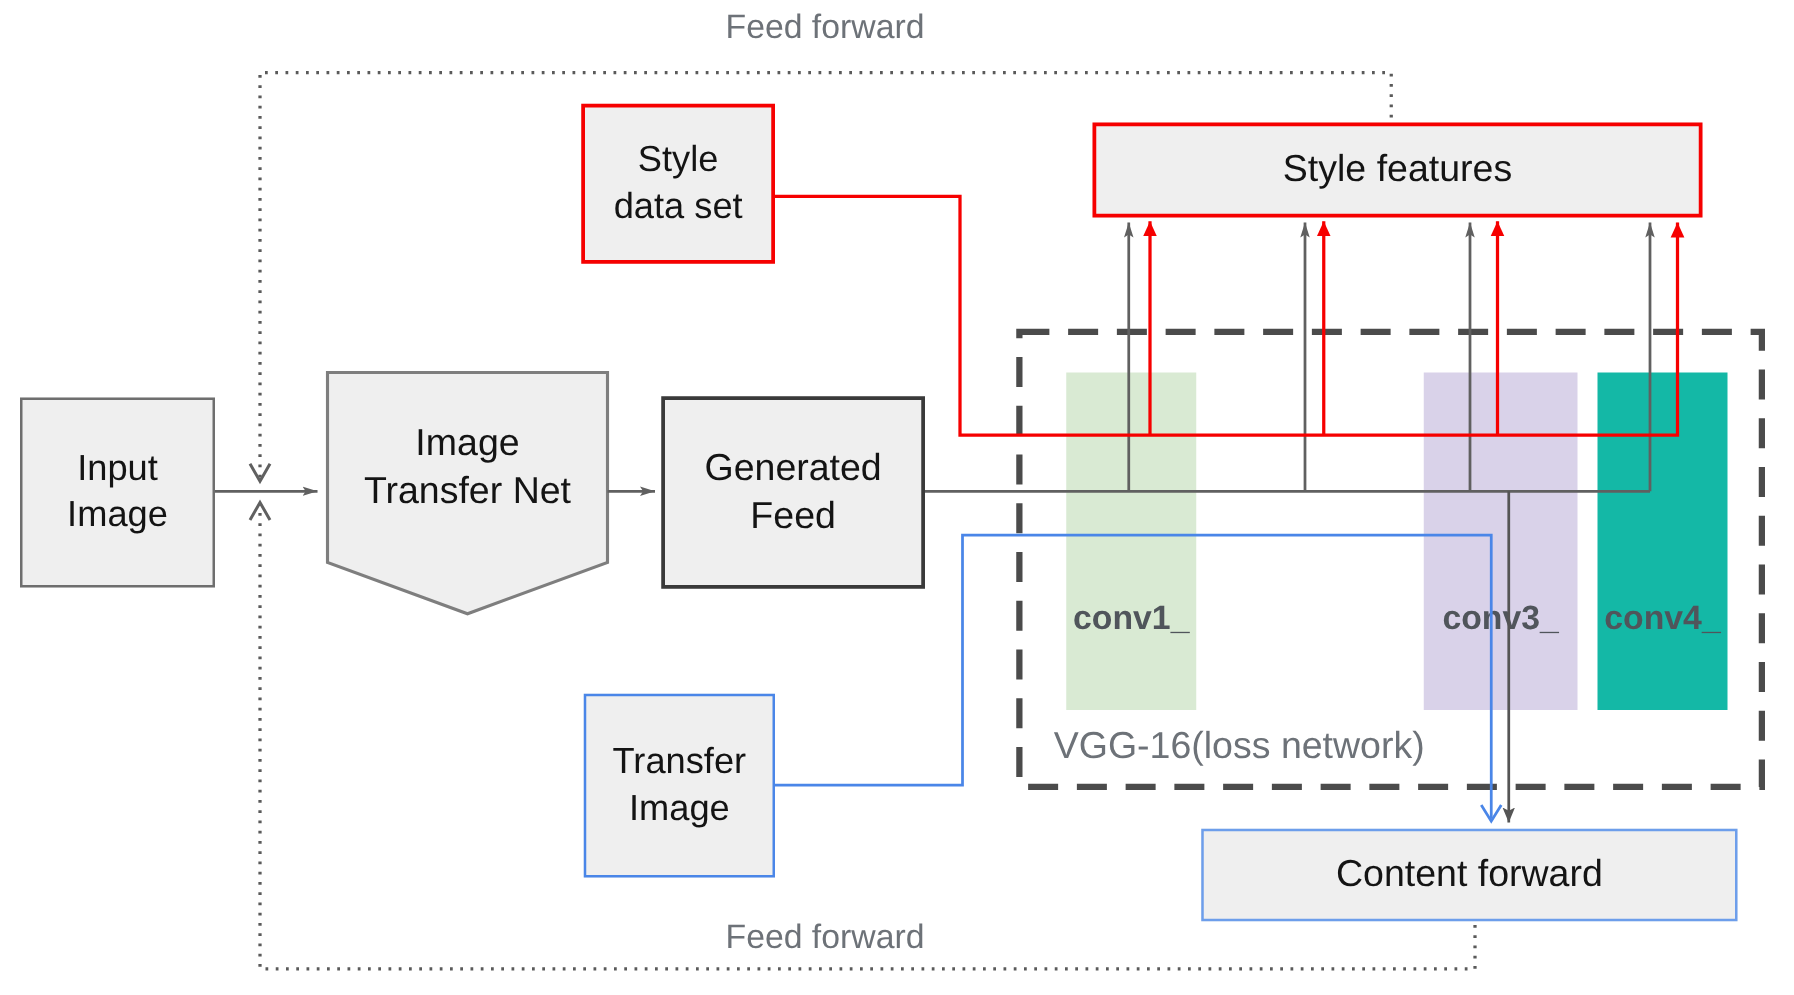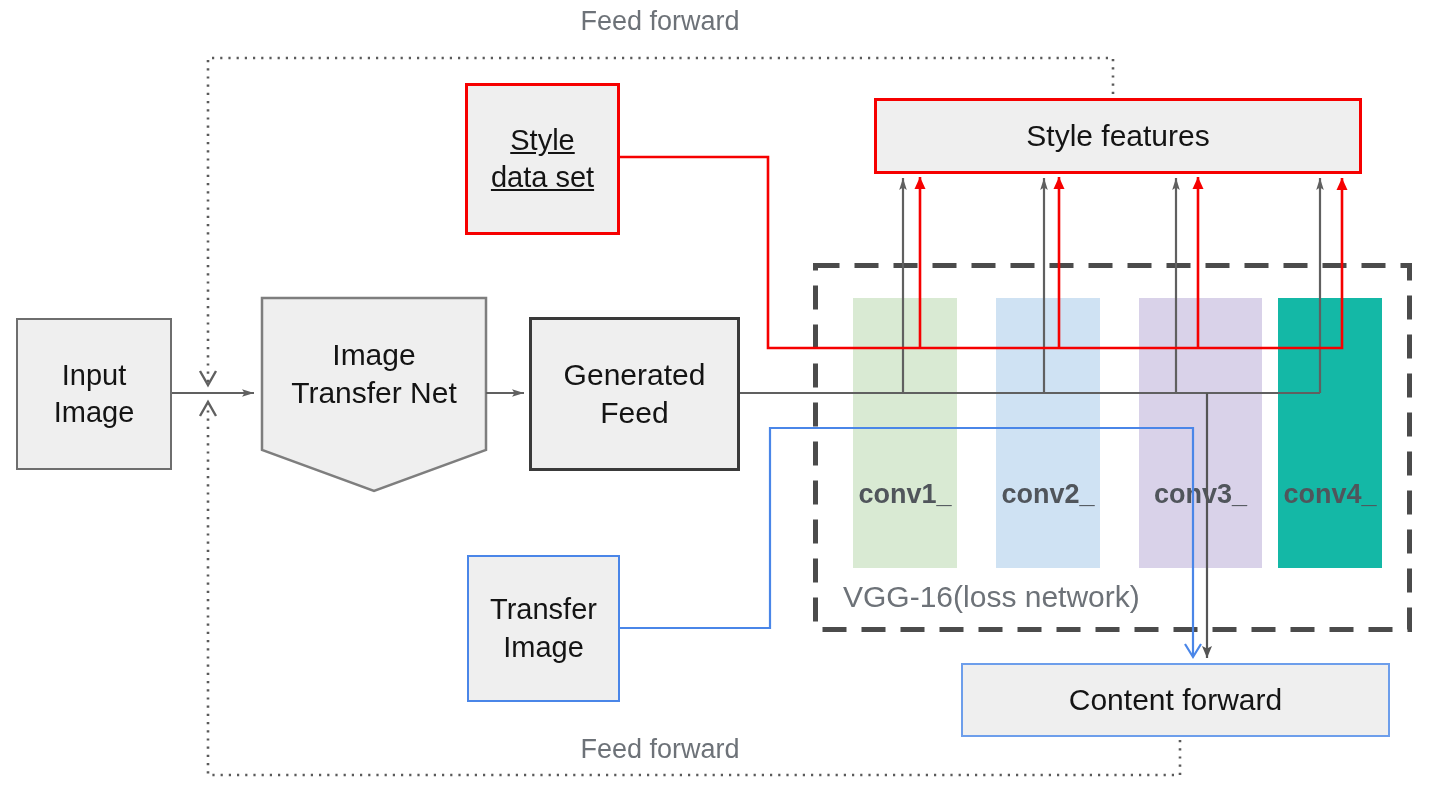--- a/index.html
+++ b/index.html
@@ -28,21 +28,21 @@
     font-size:27px;font-weight:bold;color:var(--conv-text);z-index:1;margin-top:41px;
   }
   svg.connectors{position:absolute;left:0;top:0;z-index:2;}
   .node{
     position:absolute;z-index:3;display:flex;align-items:center;justify-content:center;
     text-align:center;background:var(--box-fill);box-sizing:border-box;
     font-size:29px;color:var(--label-text);line-height:1.28;white-space:pre-line;
   }
   .node-input{left:16px;top:318px;width:156px;height:152px;border:2px solid var(--box-border-gray);}
   .node-generated{left:529px;top:317px;width:211px;height:154px;border:3px solid var(--generated-border);font-size:30px;}
-  .node-styledata{left:465px;top:83px;width:155px;height:152px;border:3px solid var(--red);text-decoration:underline;}
+  .node-styledata{left:465px;top:83px;width:155px;height:128px;border:3px solid var(--red);}
   .node-contentimg{left:467px;top:555px;width:153px;height:147px;border:2px solid var(--blue);}
   .node-stylefeat{left:874px;top:98px;width:488px;height:76px;border:3px solid var(--red);font-size:30px;}
   .node-contentfeat{left:961px;top:663px;width:429px;height:74px;border:2px solid var(--blue-light);font-size:30px;}
   .transfer-label{
     position:absolute;left:262px;top:298px;width:224px;height:152px;z-index:3;
     display:flex;align-items:center;justify-content:center;text-align:center;
     font-size:30px;color:var(--label-text);line-height:1.28;white-space:pre-line;
   }
   .ff-label{
     position:absolute;width:270px;text-align:center;z-index:3;
@@ -55,23 +55,20 @@
     font-size:30px;color:var(--muted-text);
   }
 </style>
 </head>
 <body>
 
 <div class="canvas">
 
   <div class="conv-col" style="left: 853px; background-color: rgb(217, 234, 211);">
     <span class="conv-label">conv1_</span>
-  </div>
-  <div class="conv-col" style="left: 996px; background-color: rgb(207, 226, 243);">
-    <span class="conv-label">conv2_</span>
   </div>
   <div class="conv-col" style="left: 1139px; background-color: rgb(217, 210, 233); padding-left: 19px;">
     <span class="conv-label">conv3_</span>
   </div>
   <div class="conv-col" style="left: 1278px; background-color: #14b8a6;">
     <span class="conv-label">conv4_</span>
   </div>
 
   <svg class="connectors" width="1435" height="796" viewBox="0 0 1435 796">
     <defs>

